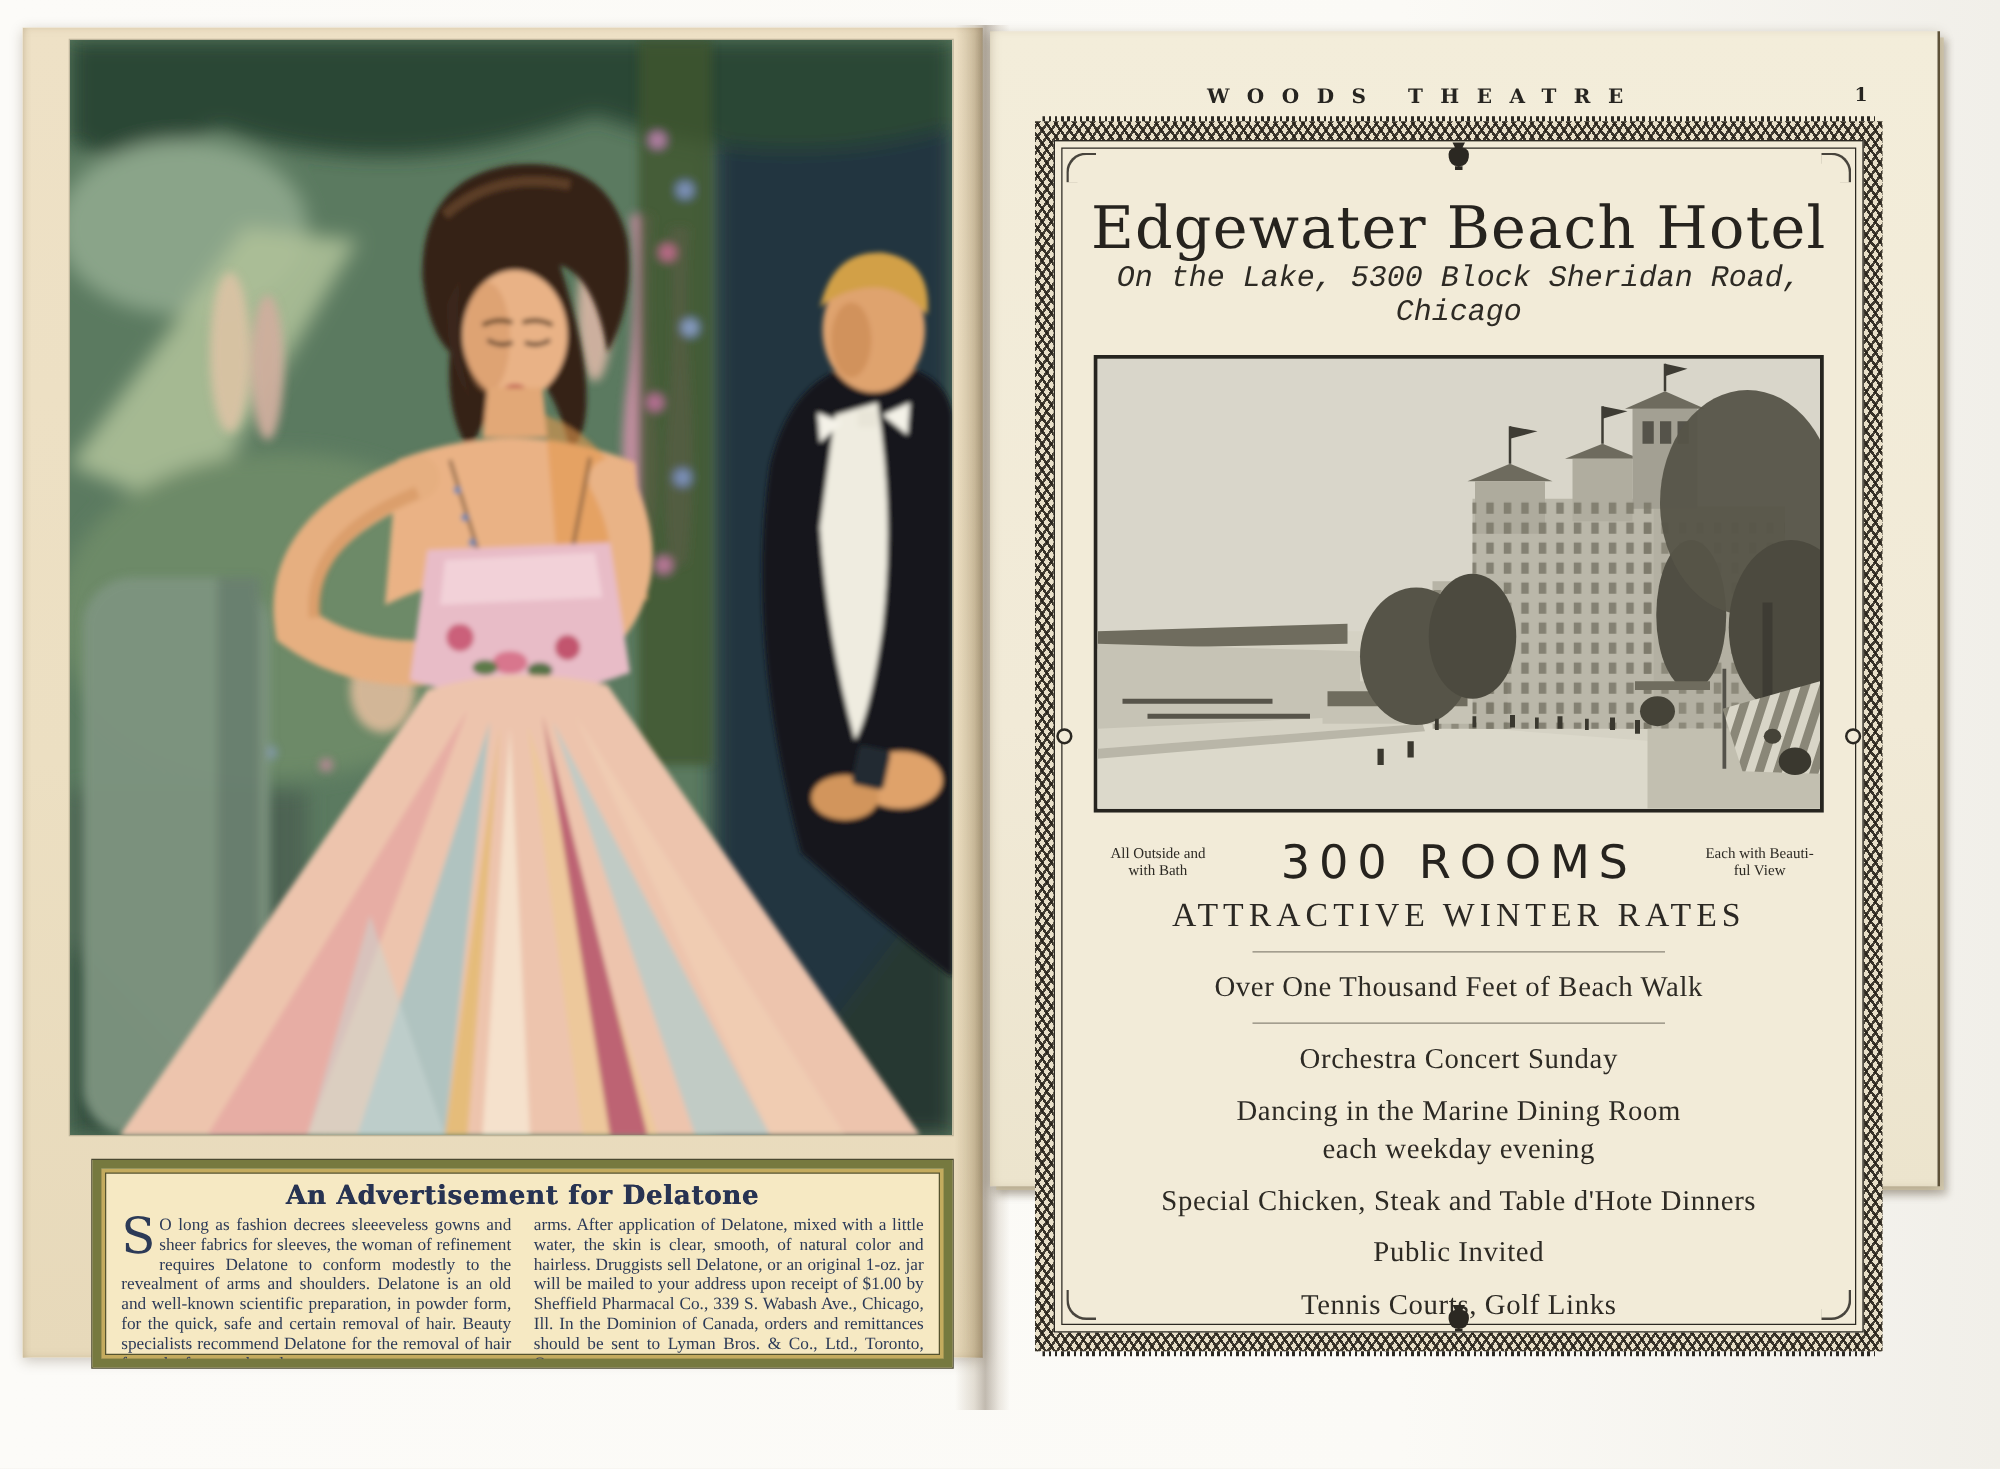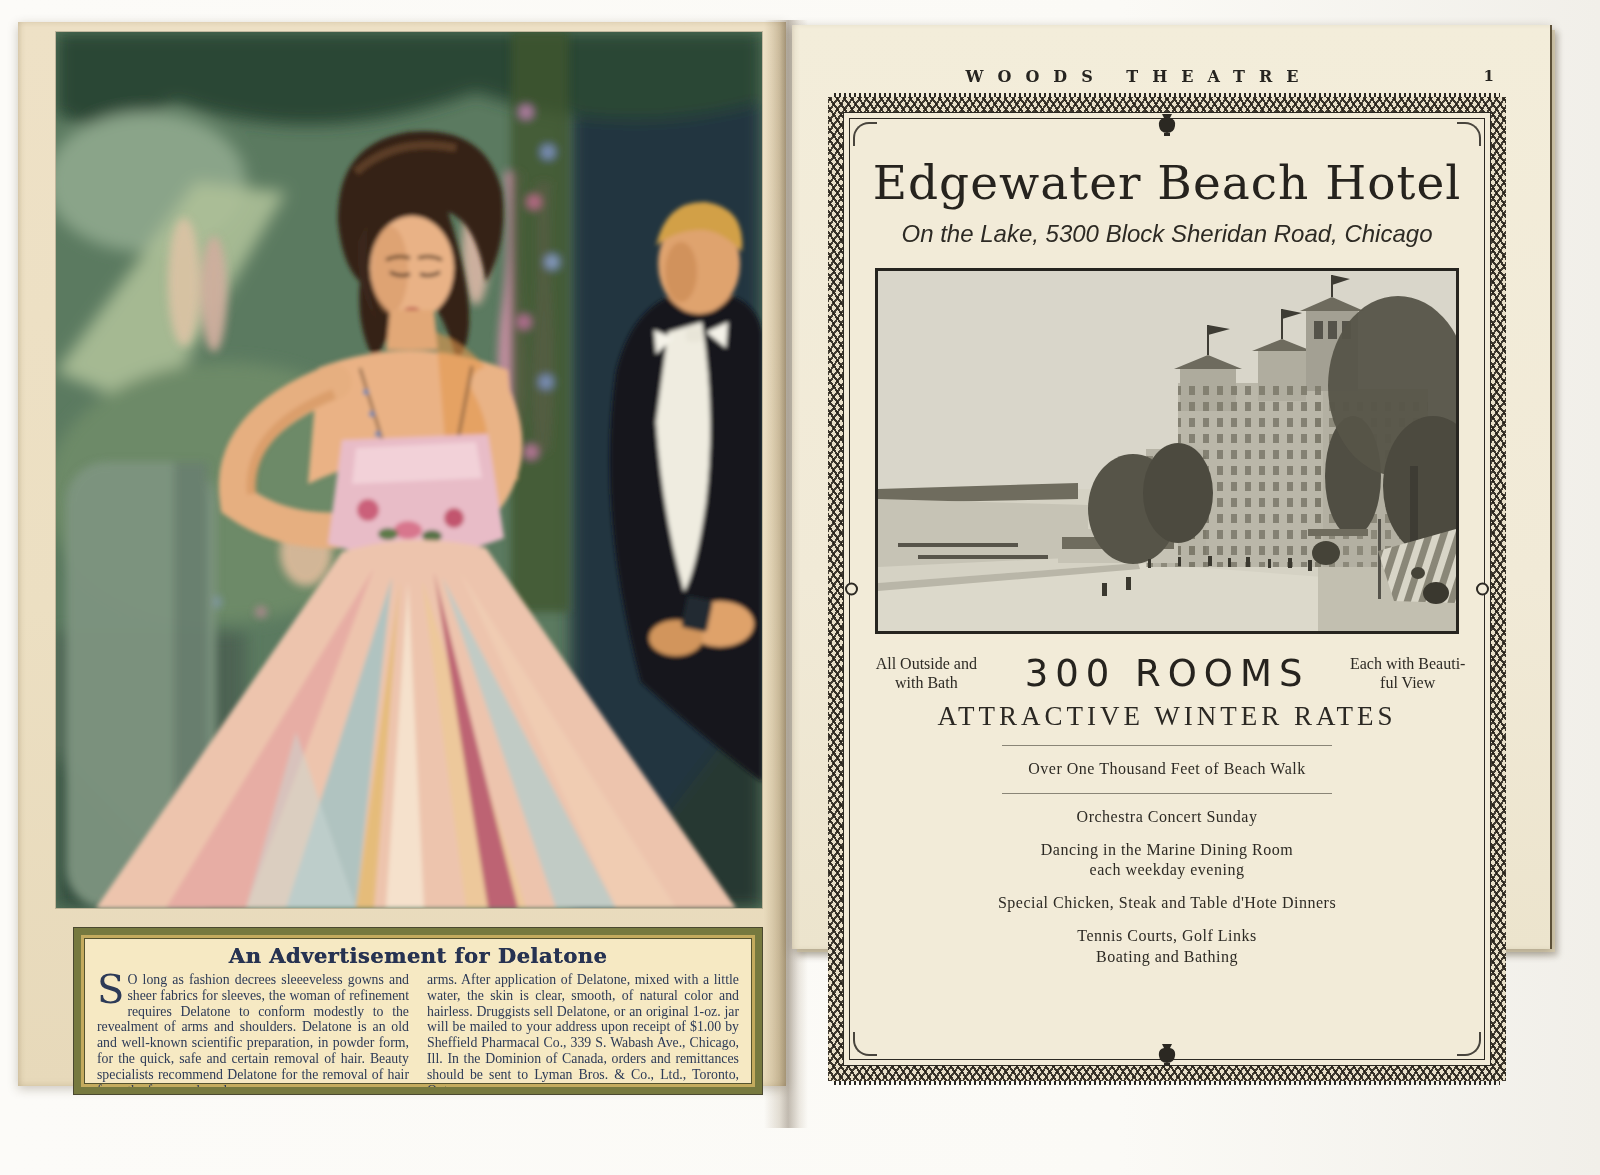--- a/index.html
+++ b/index.html
@@ -50,30 +50,30 @@
   .curl.tl{top:9px;left:9px;border-right:none;border-bottom:none;border-top-left-radius:16px;}
   .curl.tr{top:9px;right:9px;border-left:none;border-bottom:none;border-top-right-radius:16px;}
   .curl.bl{bottom:9px;left:9px;border-right:none;border-top:none;border-bottom-left-radius:16px;}
   .curl.br{bottom:9px;right:9px;border-left:none;border-top:none;border-bottom-right-radius:16px;}
   .urn{position:absolute;left:50%;transform:translateX(-50%);width:22px;height:26px;}
   .urn.top{top:-2px;} .urn.bottom{bottom:-2px;}
   .side-ring{position:absolute;top:50%;width:9px;height:9px;border:2px solid #2b2822;border-radius:50%;background:#f2ebd8;transform:translateY(-50%);}
   .side-ring.left{left:1px;} .side-ring.right{right:1px;}
 
   .hotel-title{font-family:"DejaVu Serif",serif;font-weight:normal;font-size:47px;letter-spacing:1px;color:#26231e;margin:14px 0 0 0;}
-  .hotel-address{font-style:italic;font-size:24px;margin-top:10px;color:#2d2a24;font-family:Liberation Sans, sans-serif;text-align:center;}
+  .hotel-address{font-style:italic;font-size:24px;color:#2d2a24;font-family:Liberation Mono, monospace;text-align:center;}
   .hotel-photo{width:578px;height:360px;margin:20px auto 0;border:3px solid #26241f;background:#d9d6ca;}
   .hotel-photo svg{display:block;width:100%;height:100%;}
 
   .rooms-row{display:flex;align-items:center;justify-content:center;gap:16px;margin-top:18px;}
-  .rooms-note{width:168px;font-size:16px;line-height:1.15;color:#2d2a24;}
+  .rooms-note{width:168px;font-size:12px;line-height:1.15;color:#2d2a24;}
   .rooms-count{font-family:"DejaVu Sans",sans-serif;font-weight:400;font-size:37px;letter-spacing:7px;color:#26231e;white-space:nowrap;}
   .rates{font-size:27px;letter-spacing:4px;margin-top:6px;color:#2b2823;}
   .divider{width:330px;border-top:1.5px solid #8a8577;margin:13px auto;}
-  .feat{font-size:16px;line-height:1.3;letter-spacing:.5px;margin:12px 0;color:#2d2a24;}
+  .feat{font-size:23px;line-height:1.3;letter-spacing:.5px;margin:12px 0;color:#2d2a24;}
 </style>
 </head>
 <body>
 
 <div class="scan">
 
   <div class="left-page">
 
     <div class="painting">
       <svg viewBox="0 0 706 876" preserveAspectRatio="none">
@@ -318,20 +318,21 @@
         <div class="divider"></div>
         <p class="feat">Over One Thousand Feet of Beach Walk</p>
         <div class="divider"></div>
 
         <p class="feat">Orchestra Concert Sunday</p>
         <p class="feat">
           <span>Dancing in the Marine Dining Room</span><br>
           <span>each weekday evening</span>
         </p>
         <p class="feat">Special Chicken, Steak and Table d'Hote Dinners</p>
+        <p class="feat">Public Invited</p>
         <p class="feat">
           <span>Tennis Courts, Golf Links</span><br>
           <span>Boating and Bathing</span>
         </p>
 
       </div>
     </div>
   </div>
 </div>
 

